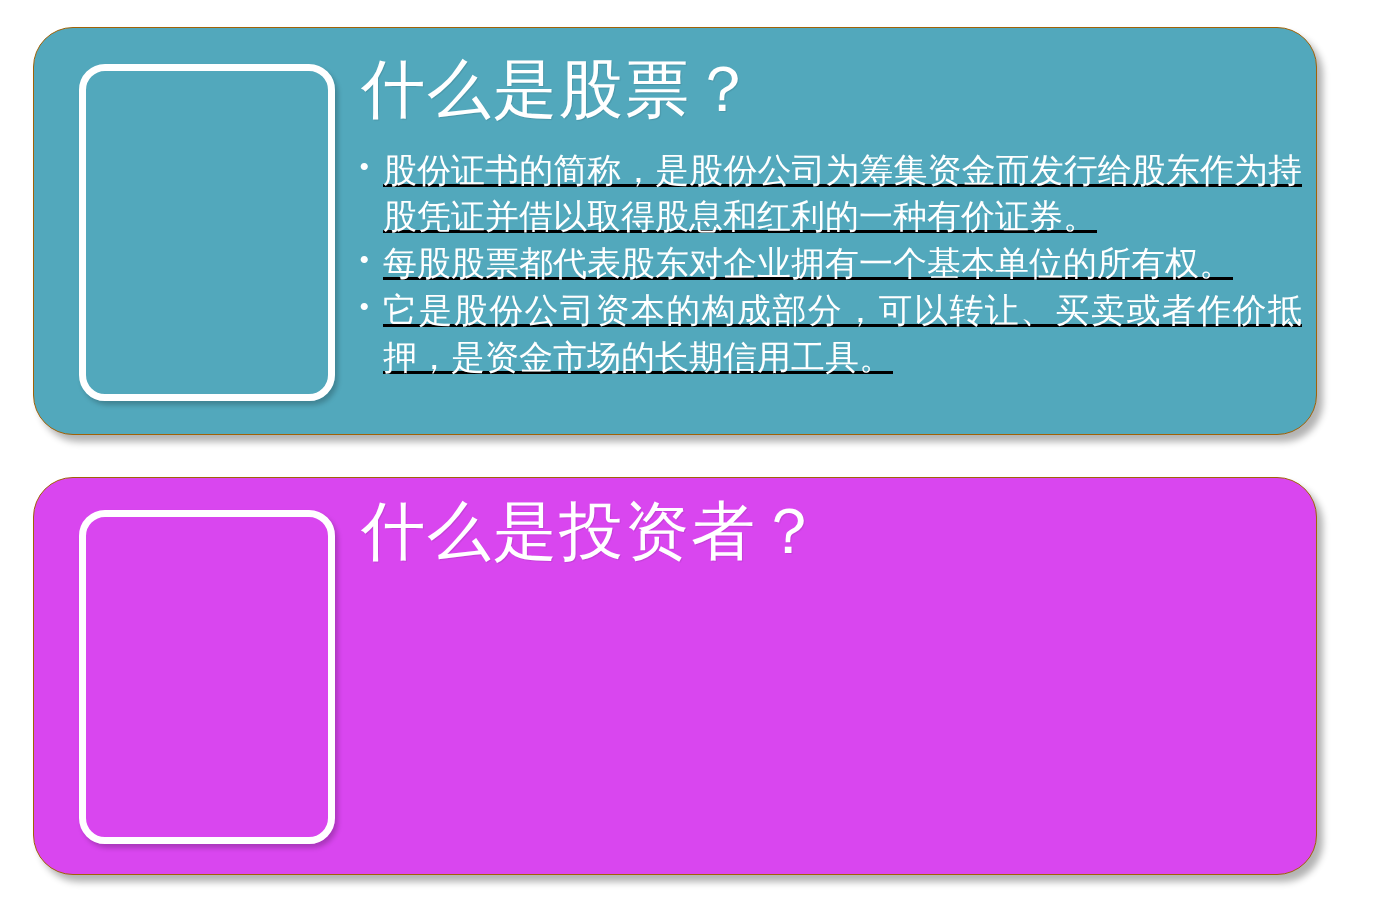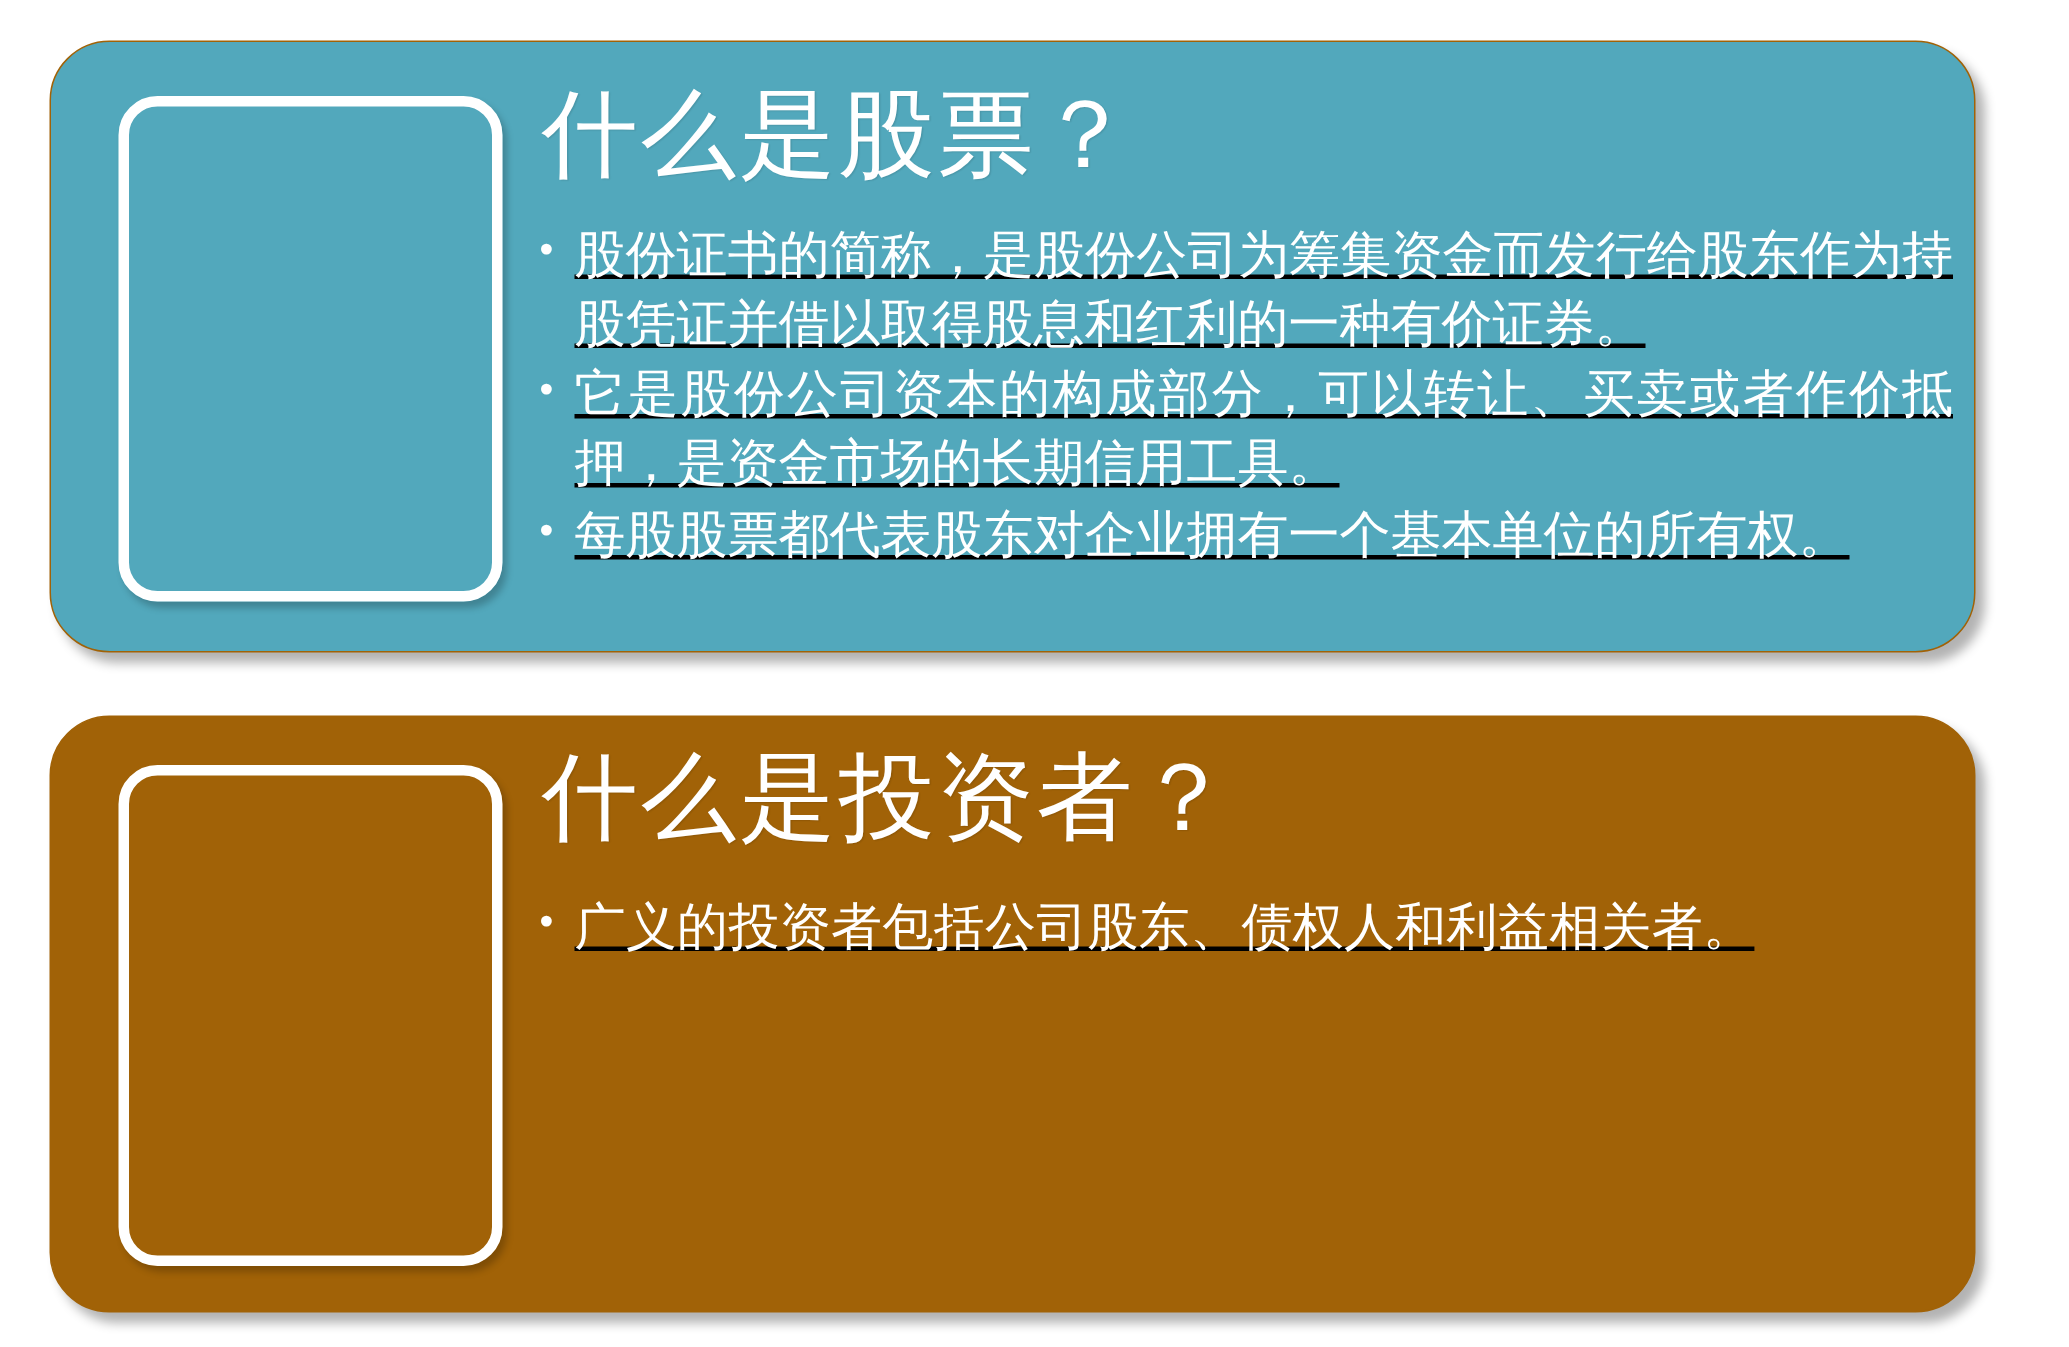--- a/index.html
+++ b/index.html
@@ -37,21 +37,21 @@
     width: 1284px;
     height: 408px;
     background: #52A8BC;
   }
 
   .panel-orange {
     left: 33px;
     top: 477px;
     width: 1284px;
     height: 398px;
-    background: #a16207;
+    background: #d946ef;
   }
 
   
   .pic-frame {
     position: absolute;
     box-sizing: border-box;
     border: 7px solid #ffffff;
     border-radius: 26px;
     background: transparent;
     box-shadow: 3px 4px 5px rgba(0,0,0,0.22);
@@ -148,35 +148,34 @@
   <section class="panel panel-teal">
 
     <div class="pic-frame"></div>
 
     <div class="content">
 
       <h1 class="title">什么是股票？</h1>
 
       <ul class="bullets">
         <li>股份证书的简称，是股份公司为筹集资金而发行给股东作为持股凭证并借以取得股息和红利的一种有价证券。</li>
+        <li>每股股票都代表股东对企业拥有一个基本单位的所有权。</li>
         <li>它是股份公司资本的构成部分，可以转让、买卖或者作价抵押，是资金市场的长期信用工具。</li>
-        <li>每股股票都代表股东对企业拥有一个基本单位的所有权。</li>
       </ul>
 
     </div>
   </section>
 
   <section class="panel panel-orange">
 
     <div class="pic-frame"></div>
 
     <div class="content">
 
       <h1 class="title">什么是投资者？</h1>
 
       <ul class="bullets">
-        <li>广义的投资者包括公司股东、债权人和利益相关者。</li>
       </ul>
 
     </div>
   </section>
 
 </div>
 
 </body></html>

